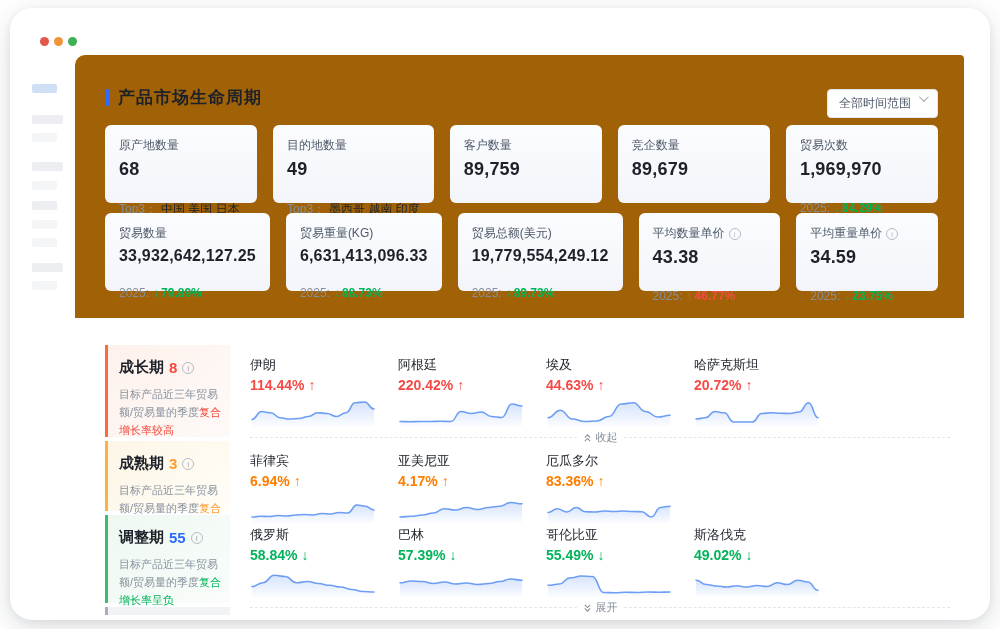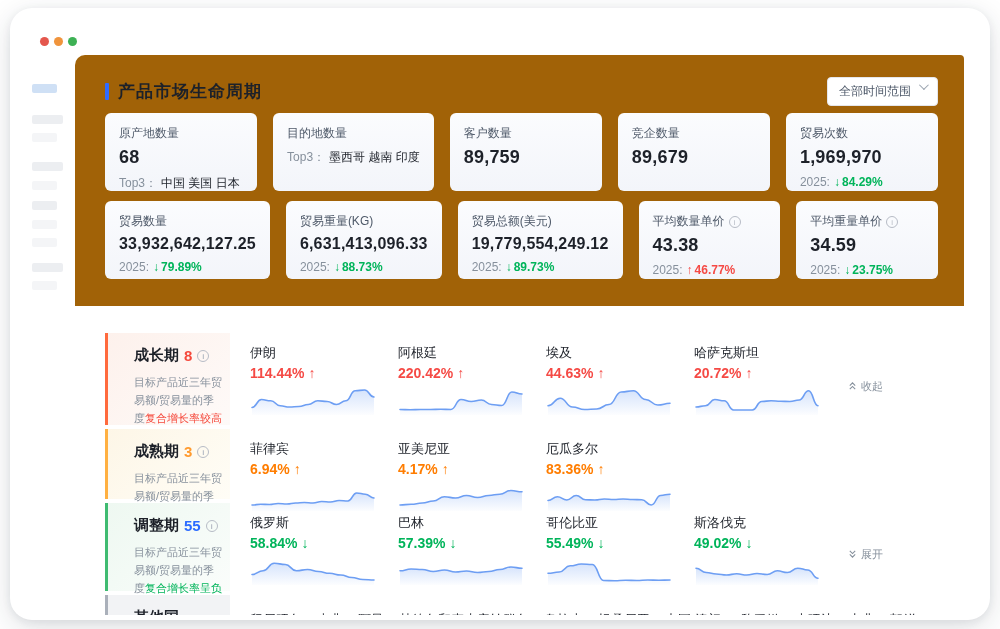--- a/index.html
+++ b/index.html
@@ -22,50 +22,50 @@
   .sk.active { background:#cfe0f5; }
   
   .panel {
     position:absolute; left:65px; top:47px; width:889px; height:560px;
     background:#a16207; border-radius:10px 4px 0 0; overflow:hidden;
   }
   .panel-header { display:flex; align-items:center; justify-content:space-between; padding:22px 26px 0 30px; }
   .title-wrap { display:flex; align-items:center; gap:9px; }
   .title-bar { width:4px; height:17px; background:#2f6bff; border-radius:1px; }
   .page-title { font-size:17px; font-weight:bold; color:#1d2129; letter-spacing:1px; }
-  .time-filter { display:flex; gap:8px; background:#fff; border:1px solid #e5e6eb; border-radius:4px; padding:5px 11px; font-size:12px; color:#4e5969; cursor:pointer; }
+  .time-filter { display:flex; gap:8px; background:#fff; border:1px solid #e5e6eb; border-radius:4px; padding:5px 11px; font-size:12px; color:#4e5969; cursor:pointer;margin-top:12px; }
   .chev-down { width:7px; height:7px; border-right:1.5px solid #9aa3af; border-bottom:1.5px solid #9aa3af; transform:rotate(45deg) translateY(-2px); }
   
   .cards { display:grid; grid-template-columns:repeat(5,1fr); gap:16px; margin:7px 26px 0 30px; }
   .card { background:linear-gradient(180deg,#fbfcfe 0%,#f3f5fa 100%); border-radius:6px; padding:12px 14px; height:78px; }
   .card-label { font-size:12px; color:#4e5969; display:flex; align-items:center; gap:4px; }
   .card-value { font-size:18px; font-weight:bold; color:#1d2129; margin-top:5px; letter-spacing:.2px; }
-  .card-sub { font-size:12px; margin-top:7px; color:#86909c; display:flex; align-items:center; gap:4px; white-space:nowrap; }
+  .card-sub { font-size:12px; margin-top:21px; color:#86909c; display:flex; align-items:center; gap:4px; white-space:nowrap; }
   .card-sub .dark { color:#1d2129; }
   .trend { font-weight:bold; display:inline-flex; align-items:center; gap:2px; }
   .trend.green { color:#00b45a; } .trend.red { color:#f54a45; }
   .arr { font-weight:bold; }
   .info { display:inline-block; width:12px; height:12px; border:1px solid #b7bcc6; border-radius:50%; color:#b7bcc6; font-size:8px; line-height:11px; text-align:center; font-style:normal; }
   .info::before { content:"i"; }
   
   .sections { margin-top:27px; background:#fff; padding:27px 8px 0 30px; }
   .srow { display:flex; margin-bottom:4px; }
-  .label-panel { width:125px; flex:0 0 125px; padding:13px 8px 8px 26px; border-left:3px solid; }
+  .label-panel { width:125px; flex:0 0 125px; padding:13px 8px 8px 11px; border-left:3px solid; }
   .s-growth  .label-panel { border-color:#ff6a3d; background:linear-gradient(135deg,#fdf1ec 0%,#fefaf8 100%); }
   .s-mature  .label-panel { border-color:#ffb041; background:linear-gradient(135deg,#fdf6e7 0%,#fffdf6 100%); }
   .s-adjust  .label-panel { border-color:#3fbb71; background:linear-gradient(135deg,#eef8f1 0%,#fafdfb 100%); }
   .s-other   .label-panel { border-color:#aab0ba; background:#f2f3f5; }
   .sec-title { font-size:15px; font-weight:bold; color:#1d2129; display:flex; align-items:center; gap:5px; }
   .sec-count { font-weight:bold; }
   .s-growth .sec-count { color:#f5483b; }
   .s-mature .sec-count { color:#ff9a2e; }
   .s-adjust .sec-count, .s-other .sec-count { color:#2b6bff; }
   .sec-desc { font-size:11px; color:#86909c; line-height:1.65; margin-top:8px; }
   .hl-growth { color:#f5483b; } .hl-mature { color:#ff9a2e; } .hl-adjust { color:#00b45a; }
-  .sec-content { flex:1; padding:11px 0 0 20px; display:flex; }
+  .sec-content { flex:1; padding:11px 0 0 20px; display:flex; flex-direction:column; }
   .countries { display:grid; grid-template-columns:repeat(4,148px); }
   .cname { font-size:13px; color:#1d2129; }
   .cpct { font-size:14px; font-weight:bold; margin-top:3px; display:flex; align-items:center; gap:4px; }
   .s-growth .cpct { color:#f54a45; } .s-mature .cpct { color:#ff7d00; } .s-adjust .cpct { color:#00b45a; }
   .spark { display:block; margin-top:2px; height:32px; width:128px; }
   .row-footer { display:flex; align-items:center; font-size:11px; color:#86909c; margin-top:3px; padding-right:6px; cursor:pointer; }
   .row-footer::before, .row-footer::after { content:""; flex:1; border-top:1px dashed #e5e6eb; }
   .row-footer .lbl { padding:0 6px; display:flex; align-items:center; gap:4px; }
   .s-growth{ height:92px; } .s-mature{ height:70px; } .s-adjust{ height:88px; }
   .other-list { display:flex; flex-wrap:wrap; column-gap:15px; row-gap:6px; font-size:13px; color:#1d2129; padding-top:5px; }
@@ -113,20 +113,21 @@
         <div class="card">
           <div class="card-label">原产地数量</div>
           <div class="card-value">68</div>
           <div class="card-sub">
               <span>Top3：</span>
               <span class="dark">中国 美国 日本</span>
             </div>
         </div>
         <div class="card">
           <div class="card-label">目的地数量</div>
+          <div class="card-value">49</div>
           <div class="card-sub">
               <span>Top3：</span>
               <span class="dark">墨西哥 越南 印度</span>
             </div>
         </div>
         <div class="card">
           <div class="card-label">客户数量</div>
           <div class="card-value">89,759</div>
         </div>
         <div class="card">

